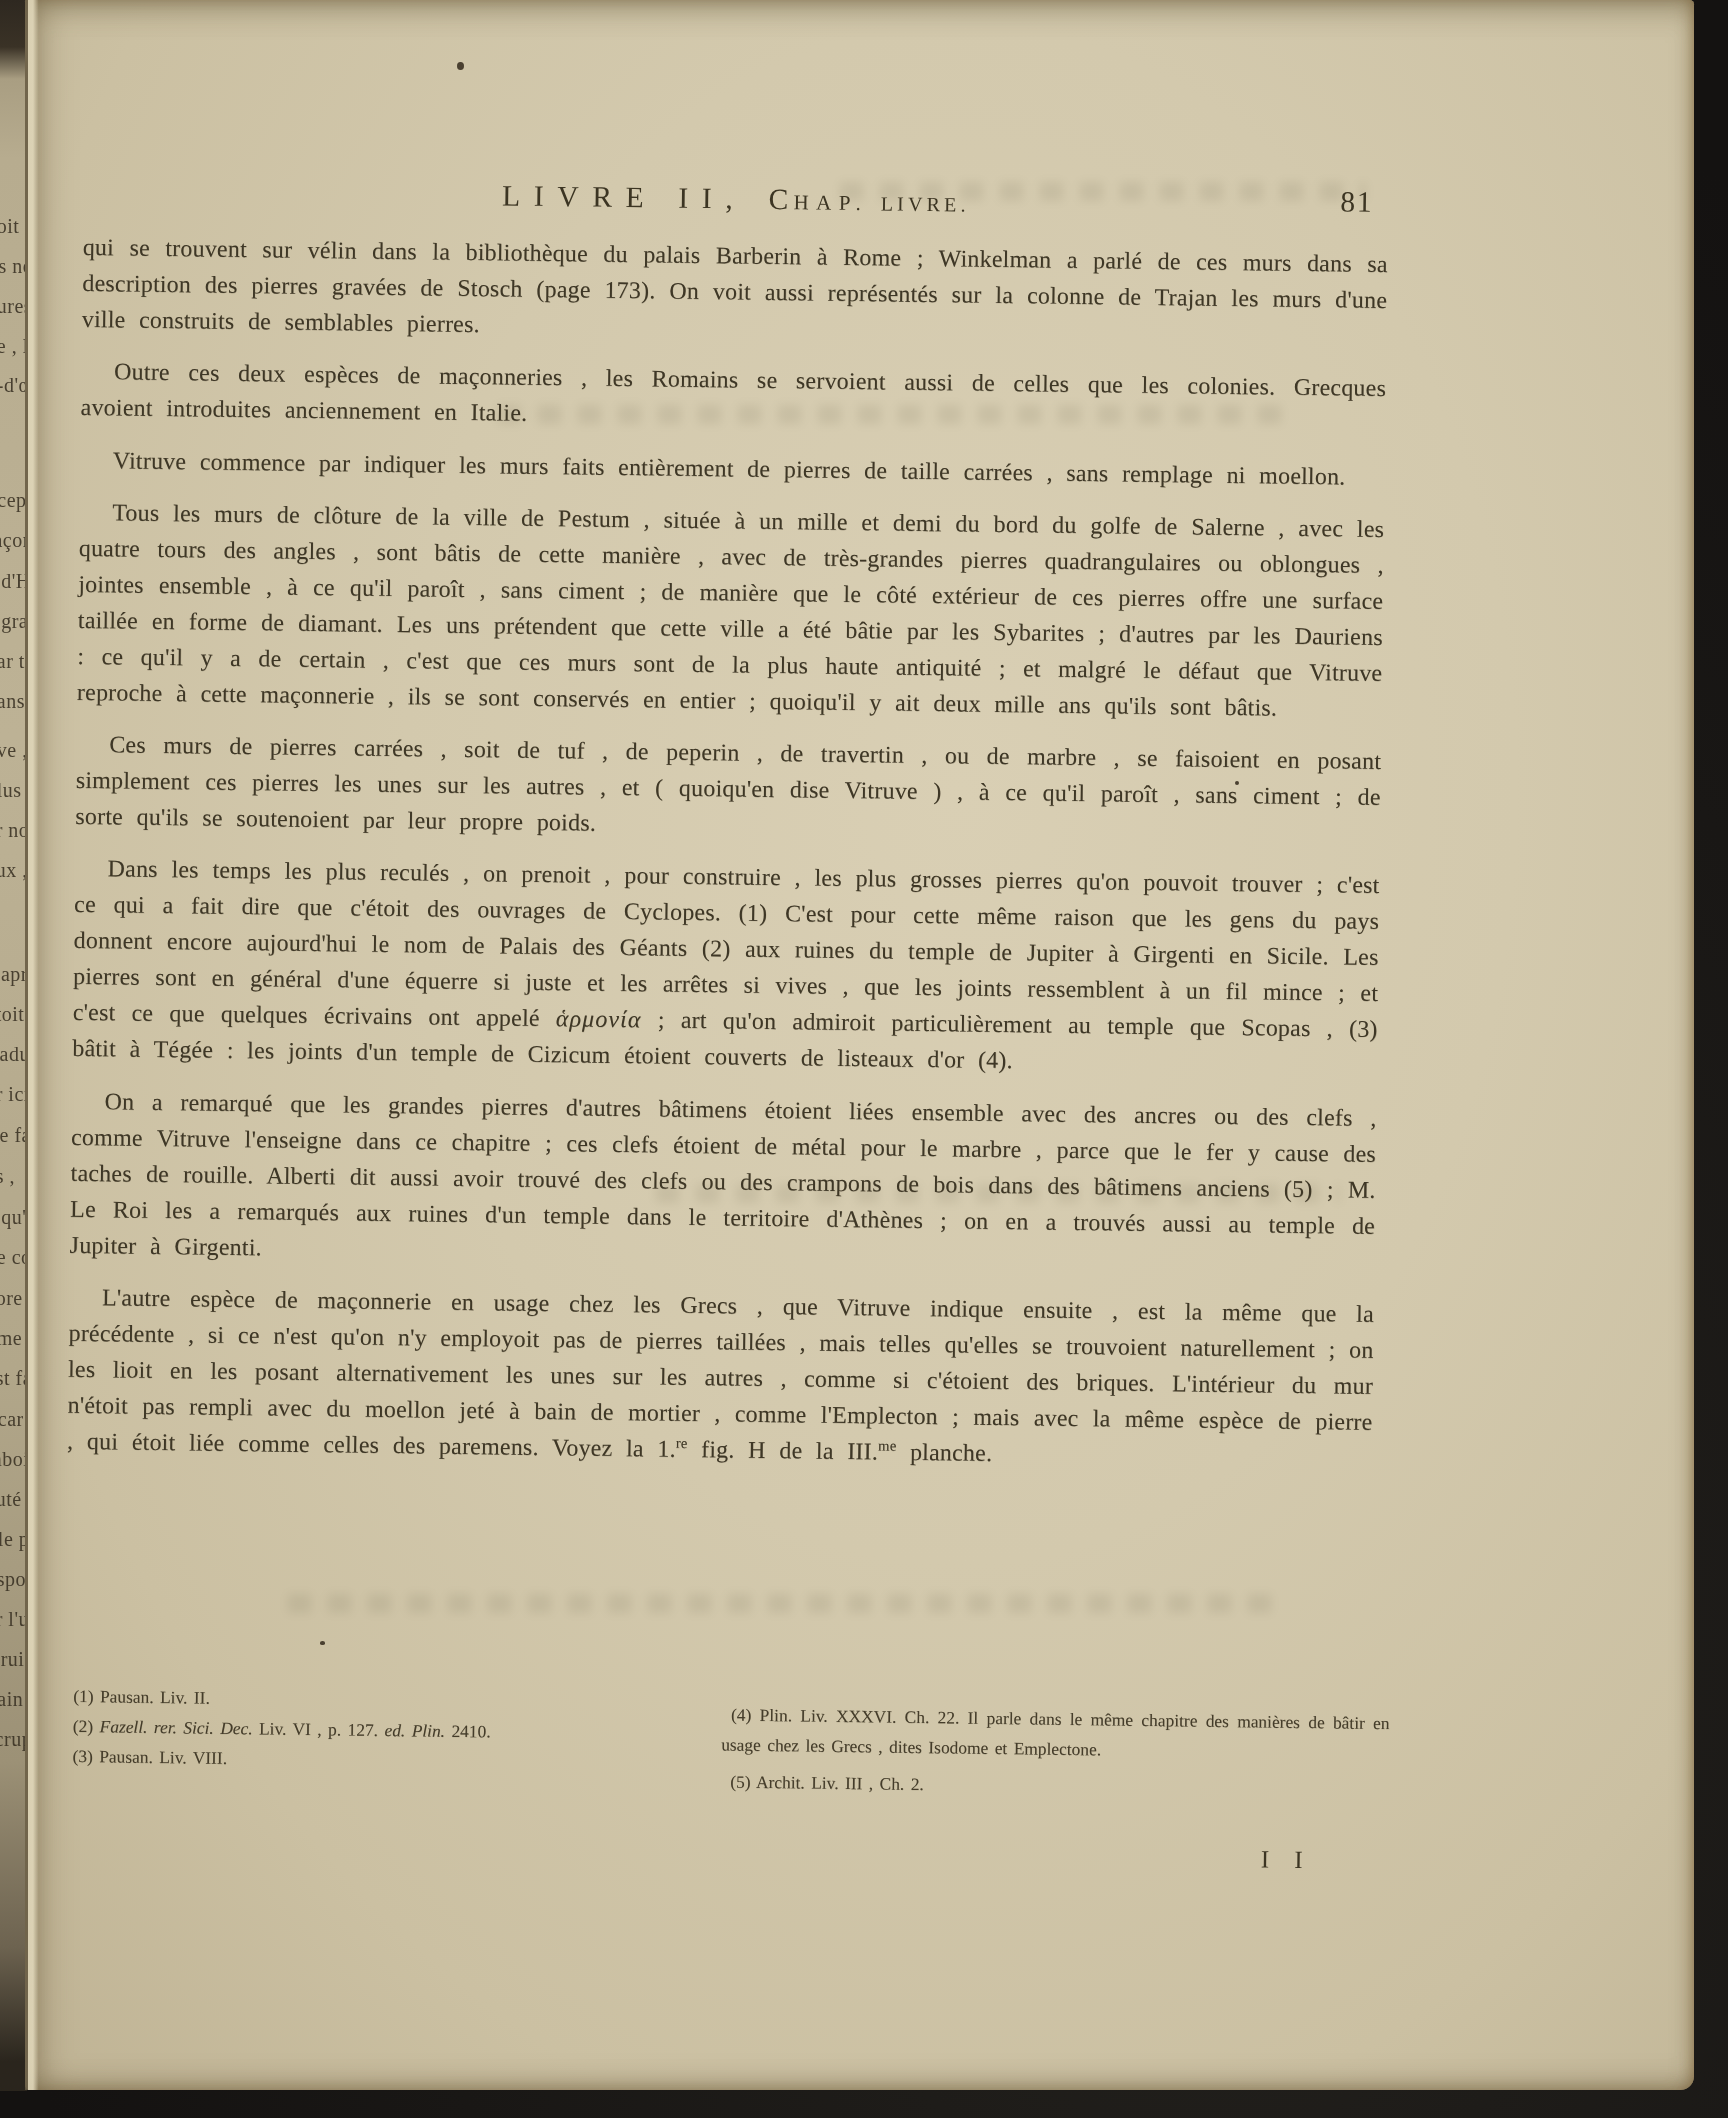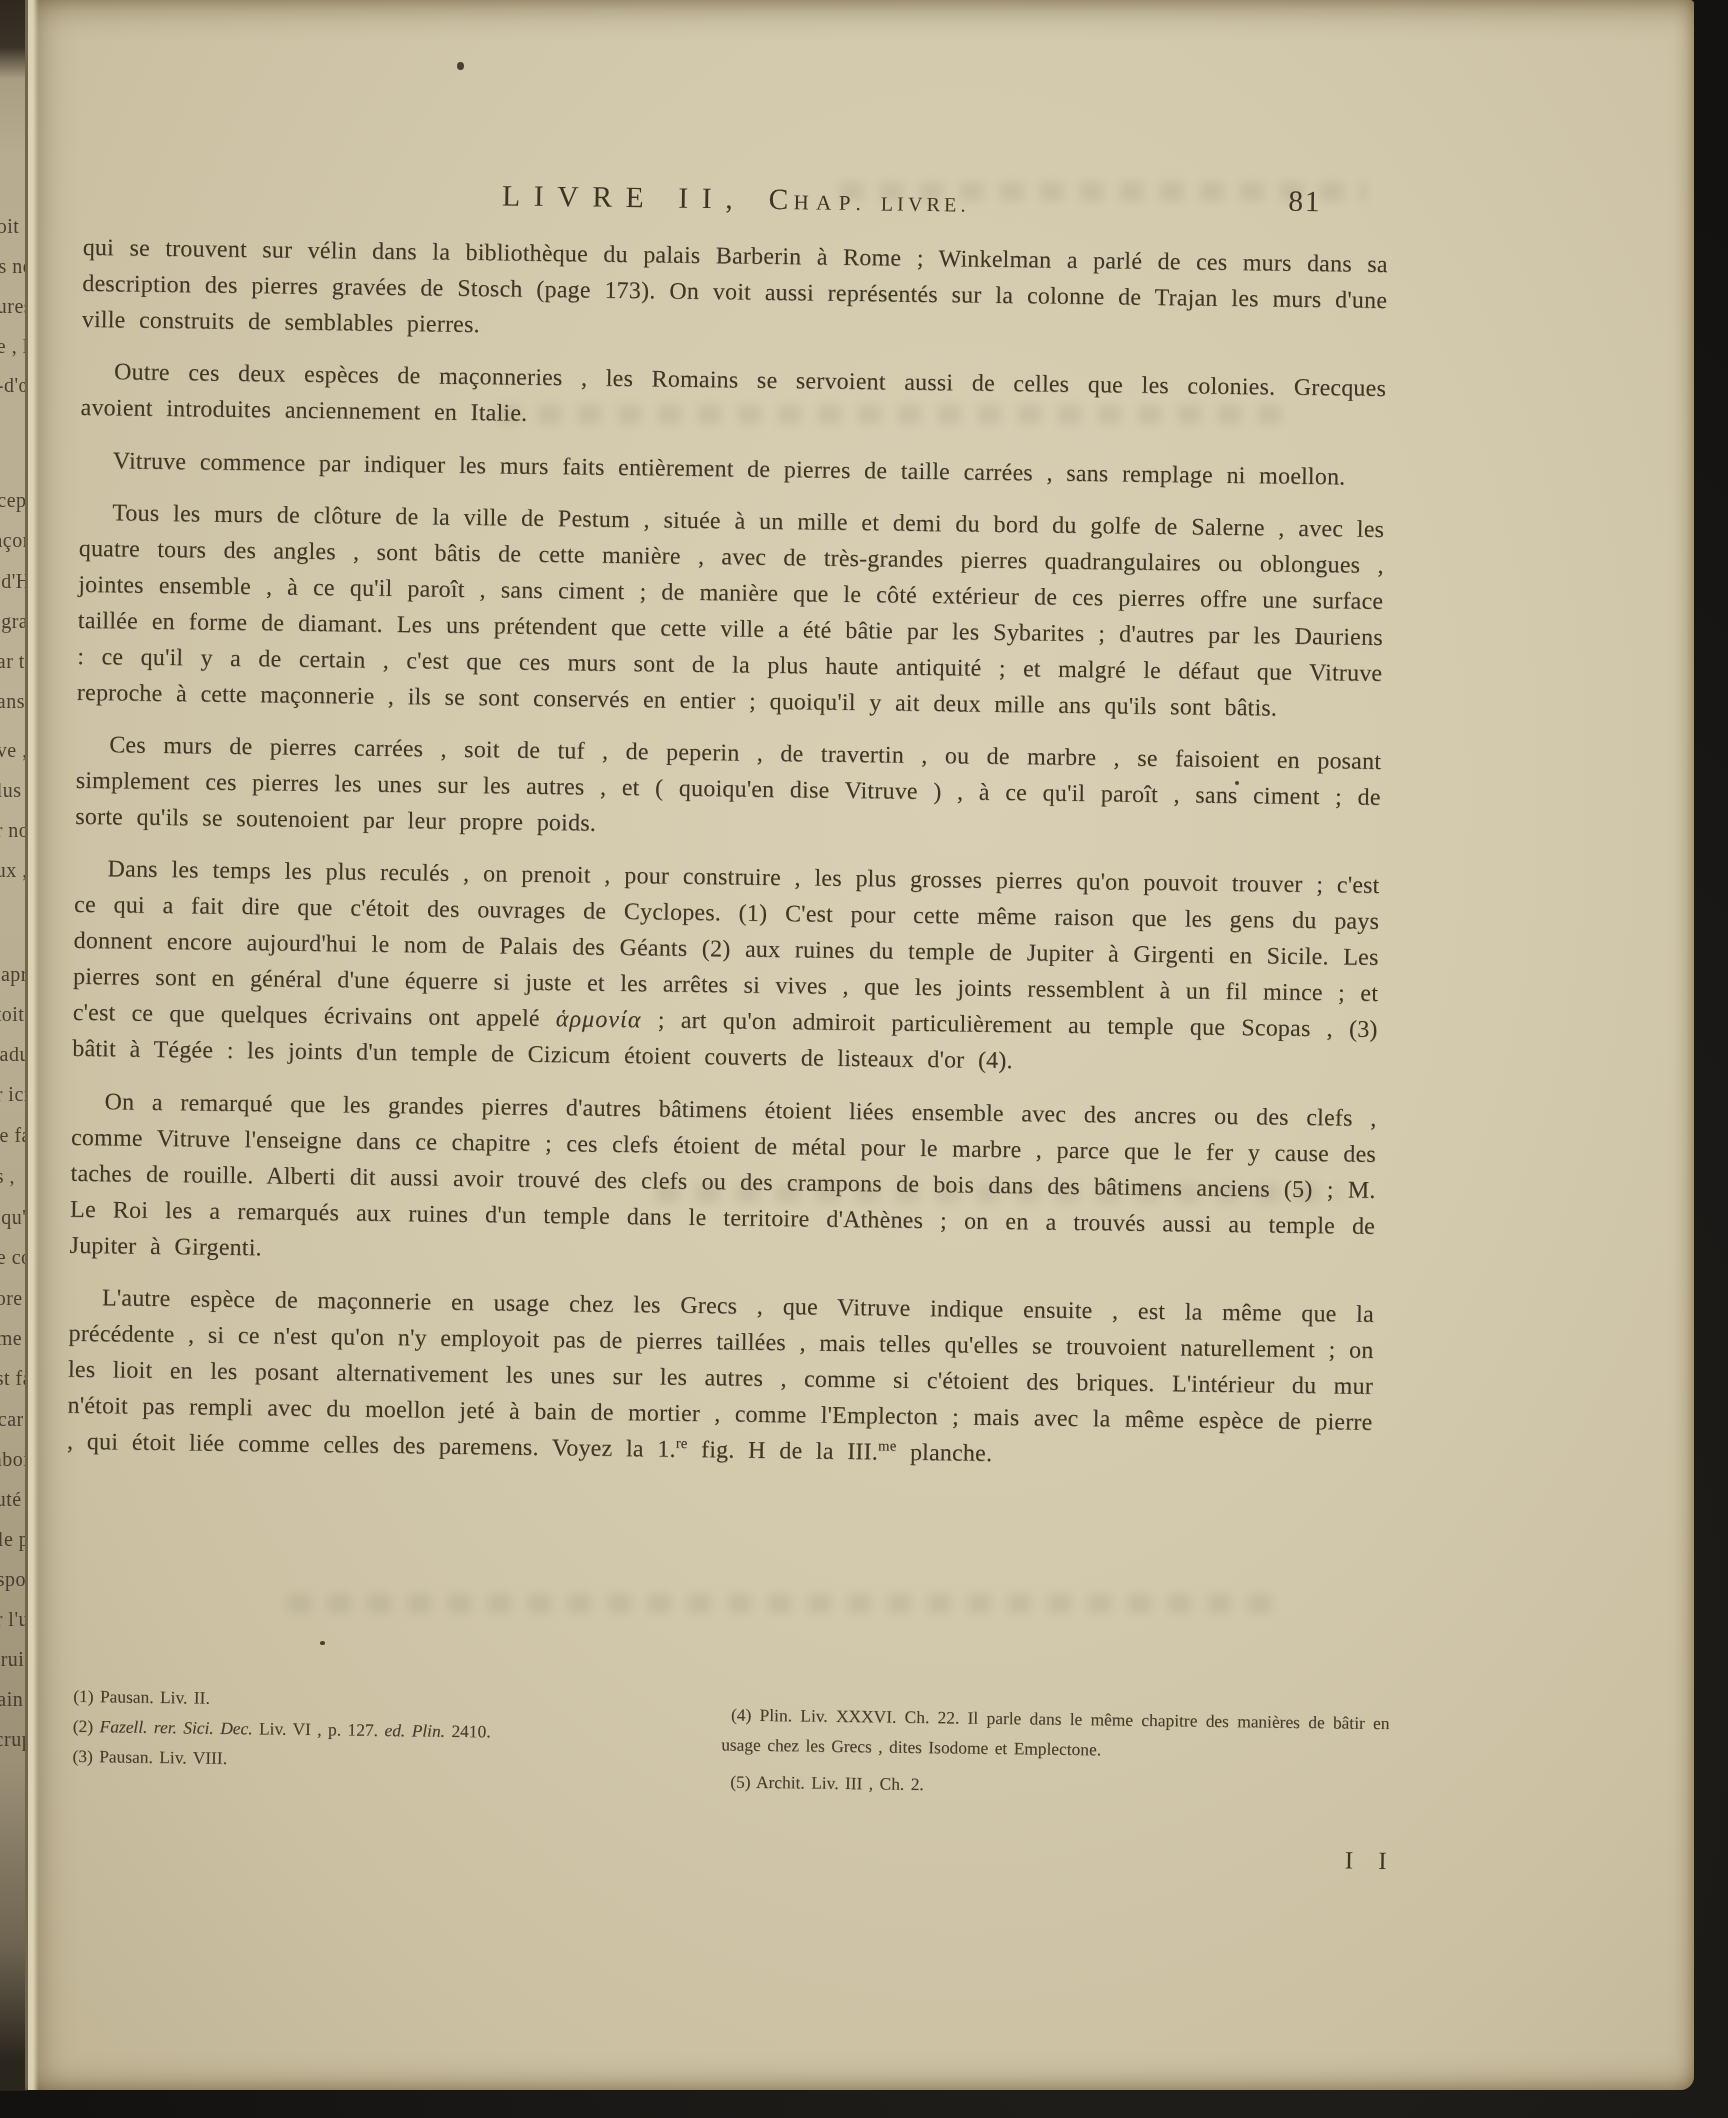--- a/index.html
+++ b/index.html
@@ -38,41 +38,41 @@
     opacity:.85;
   }
   .tilt{position:absolute;inset:0;transform:rotate(0.75deg);transform-origin:63px 0;}
   
   .header{position:absolute;left:61px;top:174px;width:1305px;text-align:center;
     color:#3c3523;white-space:nowrap;}
   .t-livre{font-size:29.5px;letter-spacing:13.7px;}
   .t-cap{font-size:29.5px;letter-spacing:5.3px;}
   .t-smallcap{font-size:21px;letter-spacing:7.4px;}
   .t-num{font-size:20px;letter-spacing:4.2px;}
-  .pagenum{position:absolute;left:1266px;top:169px;font-size:29.5px;color:#3c3523;letter-spacing:1.6px;}
+  .pagenum{position:absolute;left:1318px;top:169px;font-size:29.5px;color:#3c3523;letter-spacing:1.6px;}
   
   .text-block{position:absolute;left:61px;top:229px;width:1305px;color:#3e3726;}
   .text-block p{
     margin:0 0 16.3px 0;text-align:justify;text-indent:33px;
     font-size:24px;line-height:36px;word-spacing:7.4px;letter-spacing:0.2px;
     text-shadow:0.3px 0.4px 0.4px rgba(56,46,28,.28);
   }
   .text-block p.noindent{text-indent:0;}
   .greek{font-style:italic;letter-spacing:1.1px;}
   sup{font-size:14.7px;line-height:0;}
   
   .footnotes{position:absolute;left:61px;top:1681px;width:1326px;display:flex;gap:62px;
     color:#443c2a;}
   .fn-col-left{width:596px;}
   .fn-col-right{width:668px;}
   .fn{font-size:17.4px;line-height:30px;text-indent:9.5px;text-align:justify;word-spacing:2.1px;
     text-shadow:0.3px 0.3px 0.3px rgba(56,46,28,.25);}
   .fn.nowrap{white-space:nowrap;}
   .ital{font-style:italic;}
-  .signature{position:absolute;left:1344px;top:1830px;font-size:25px;letter-spacing:9.5px;
+  .signature{position:absolute;left:1260px;top:1830px;font-size:25px;letter-spacing:9.5px;
     color:#3c3523;}
   
   .ghost{position:absolute;height:19px;filter:blur(4.7px);opacity:.12;
     background:repeating-linear-gradient(90deg,rgba(80,76,52,.8) 0 23px,transparent 23px 40px);}
   .speck{position:absolute;border-radius:50%;background:#4a4030;}
 </style>
 </head>
 <body>
 
 <div class="scan">

